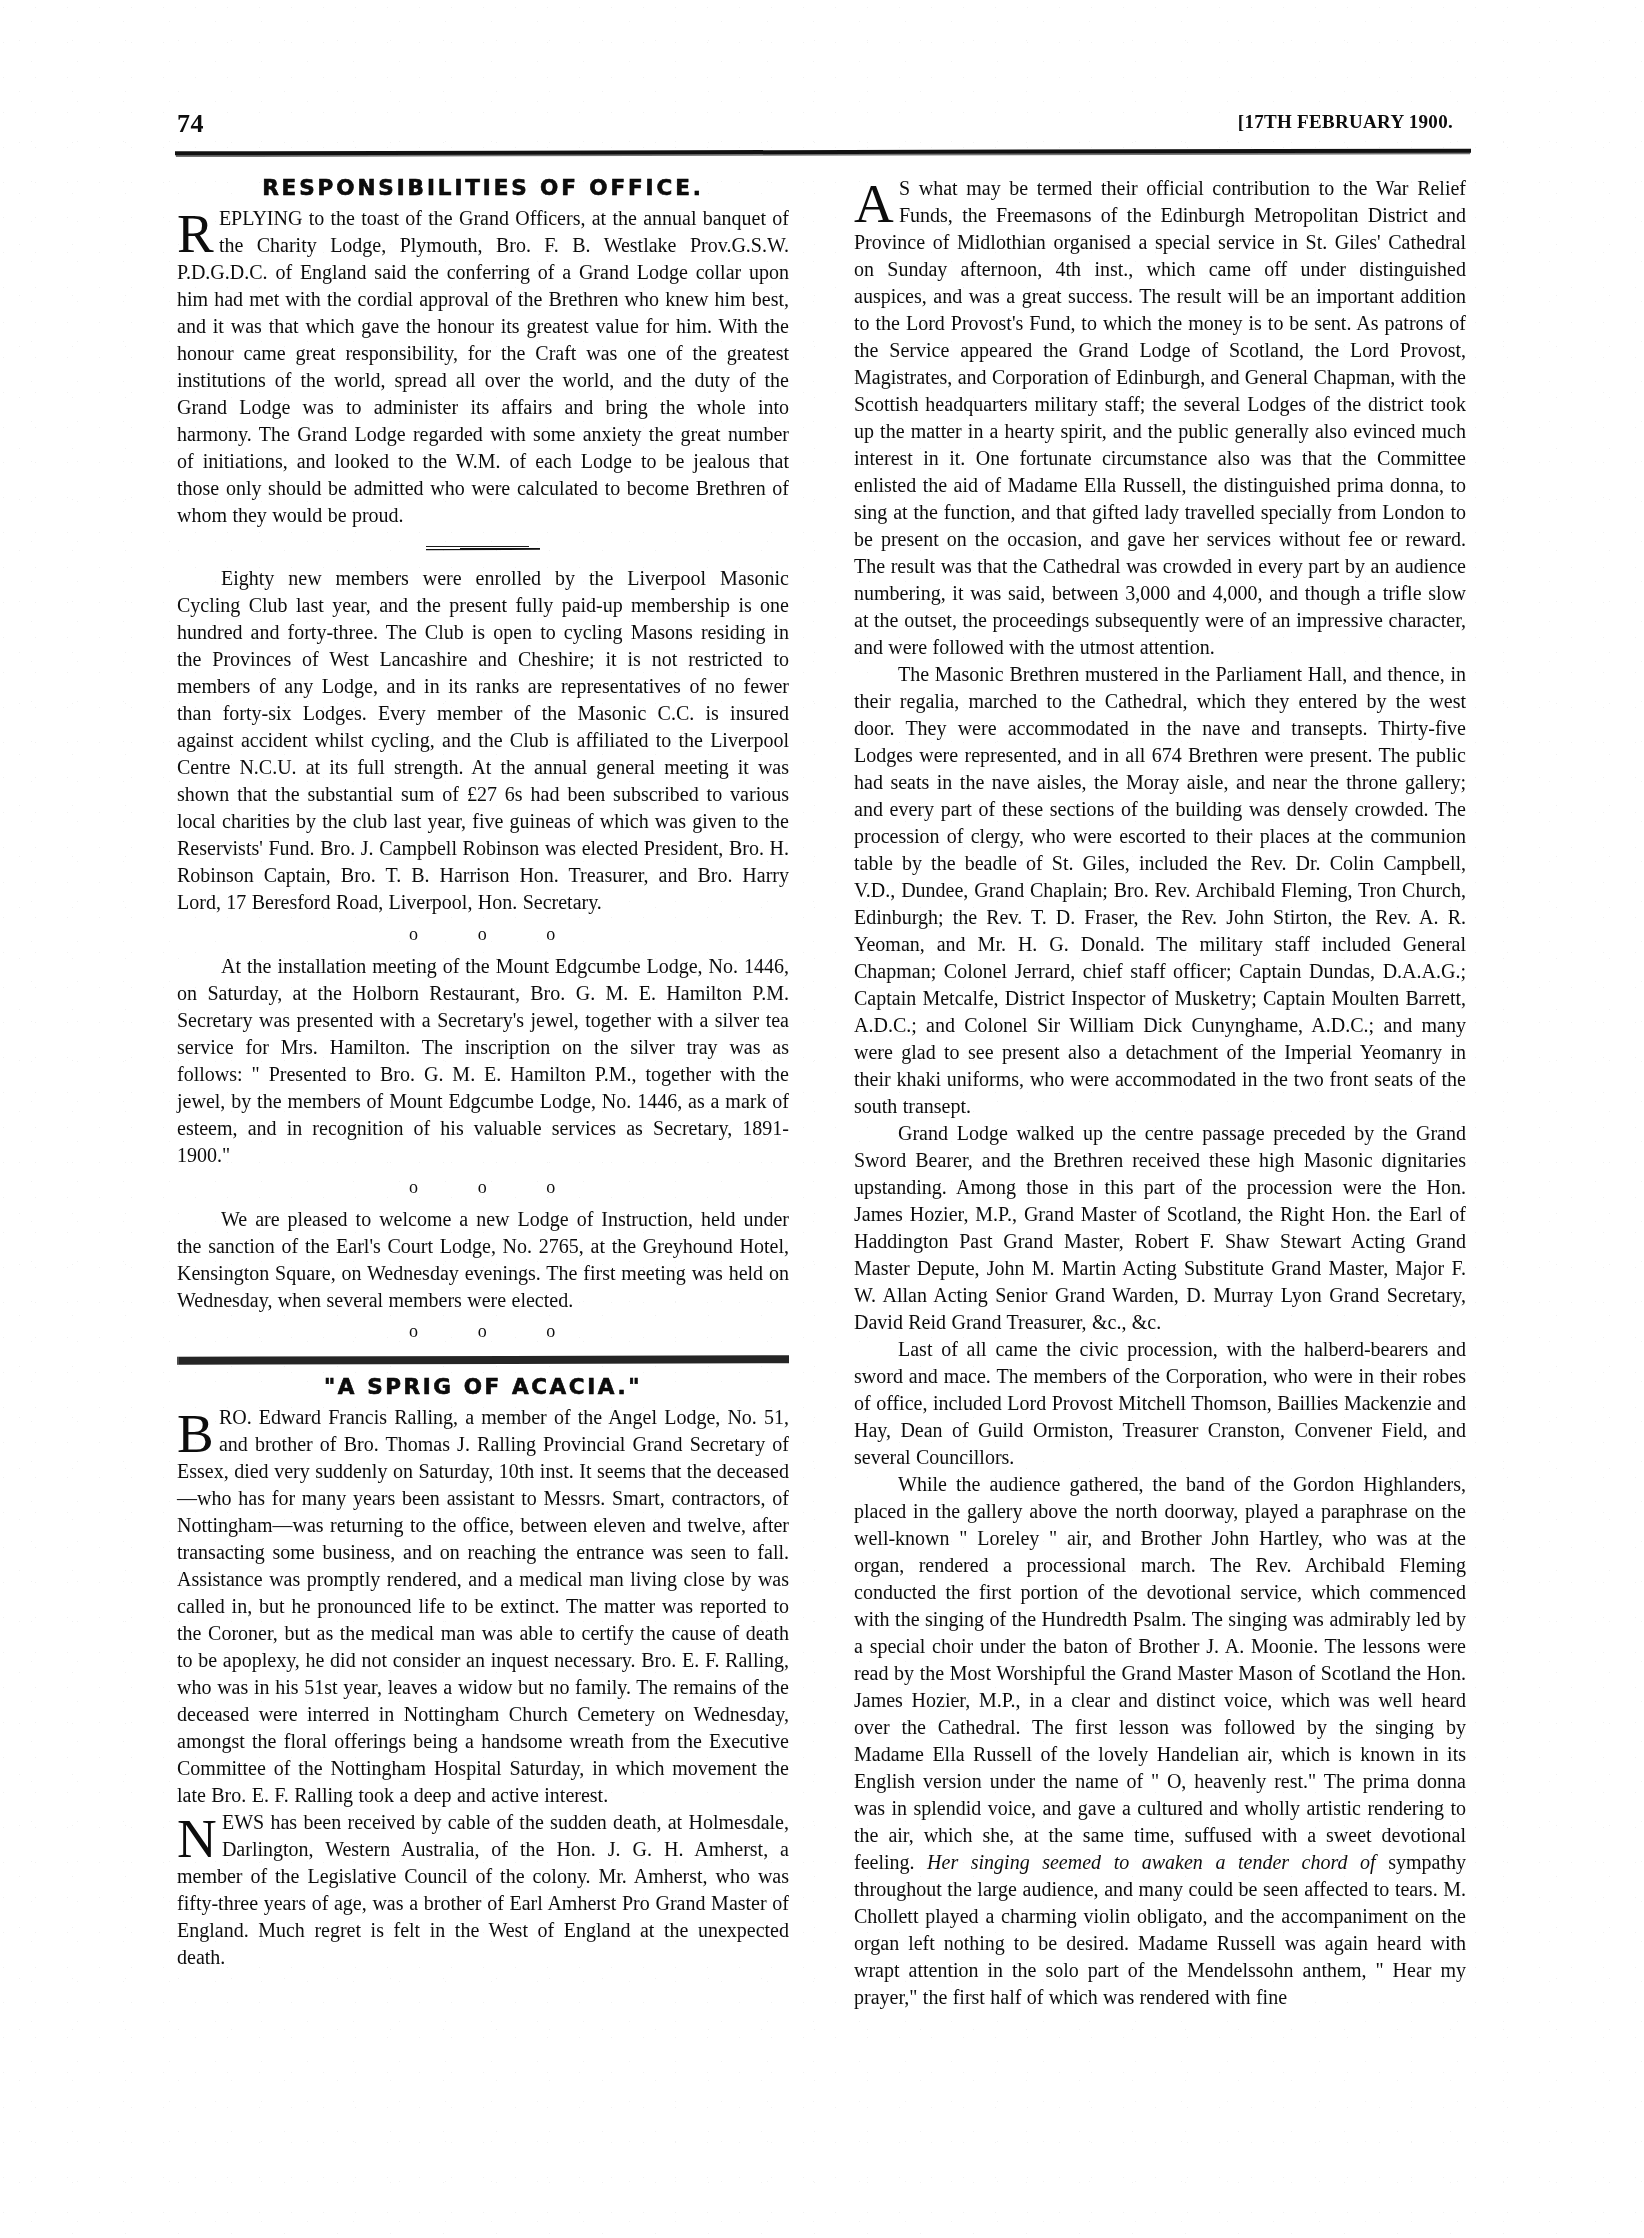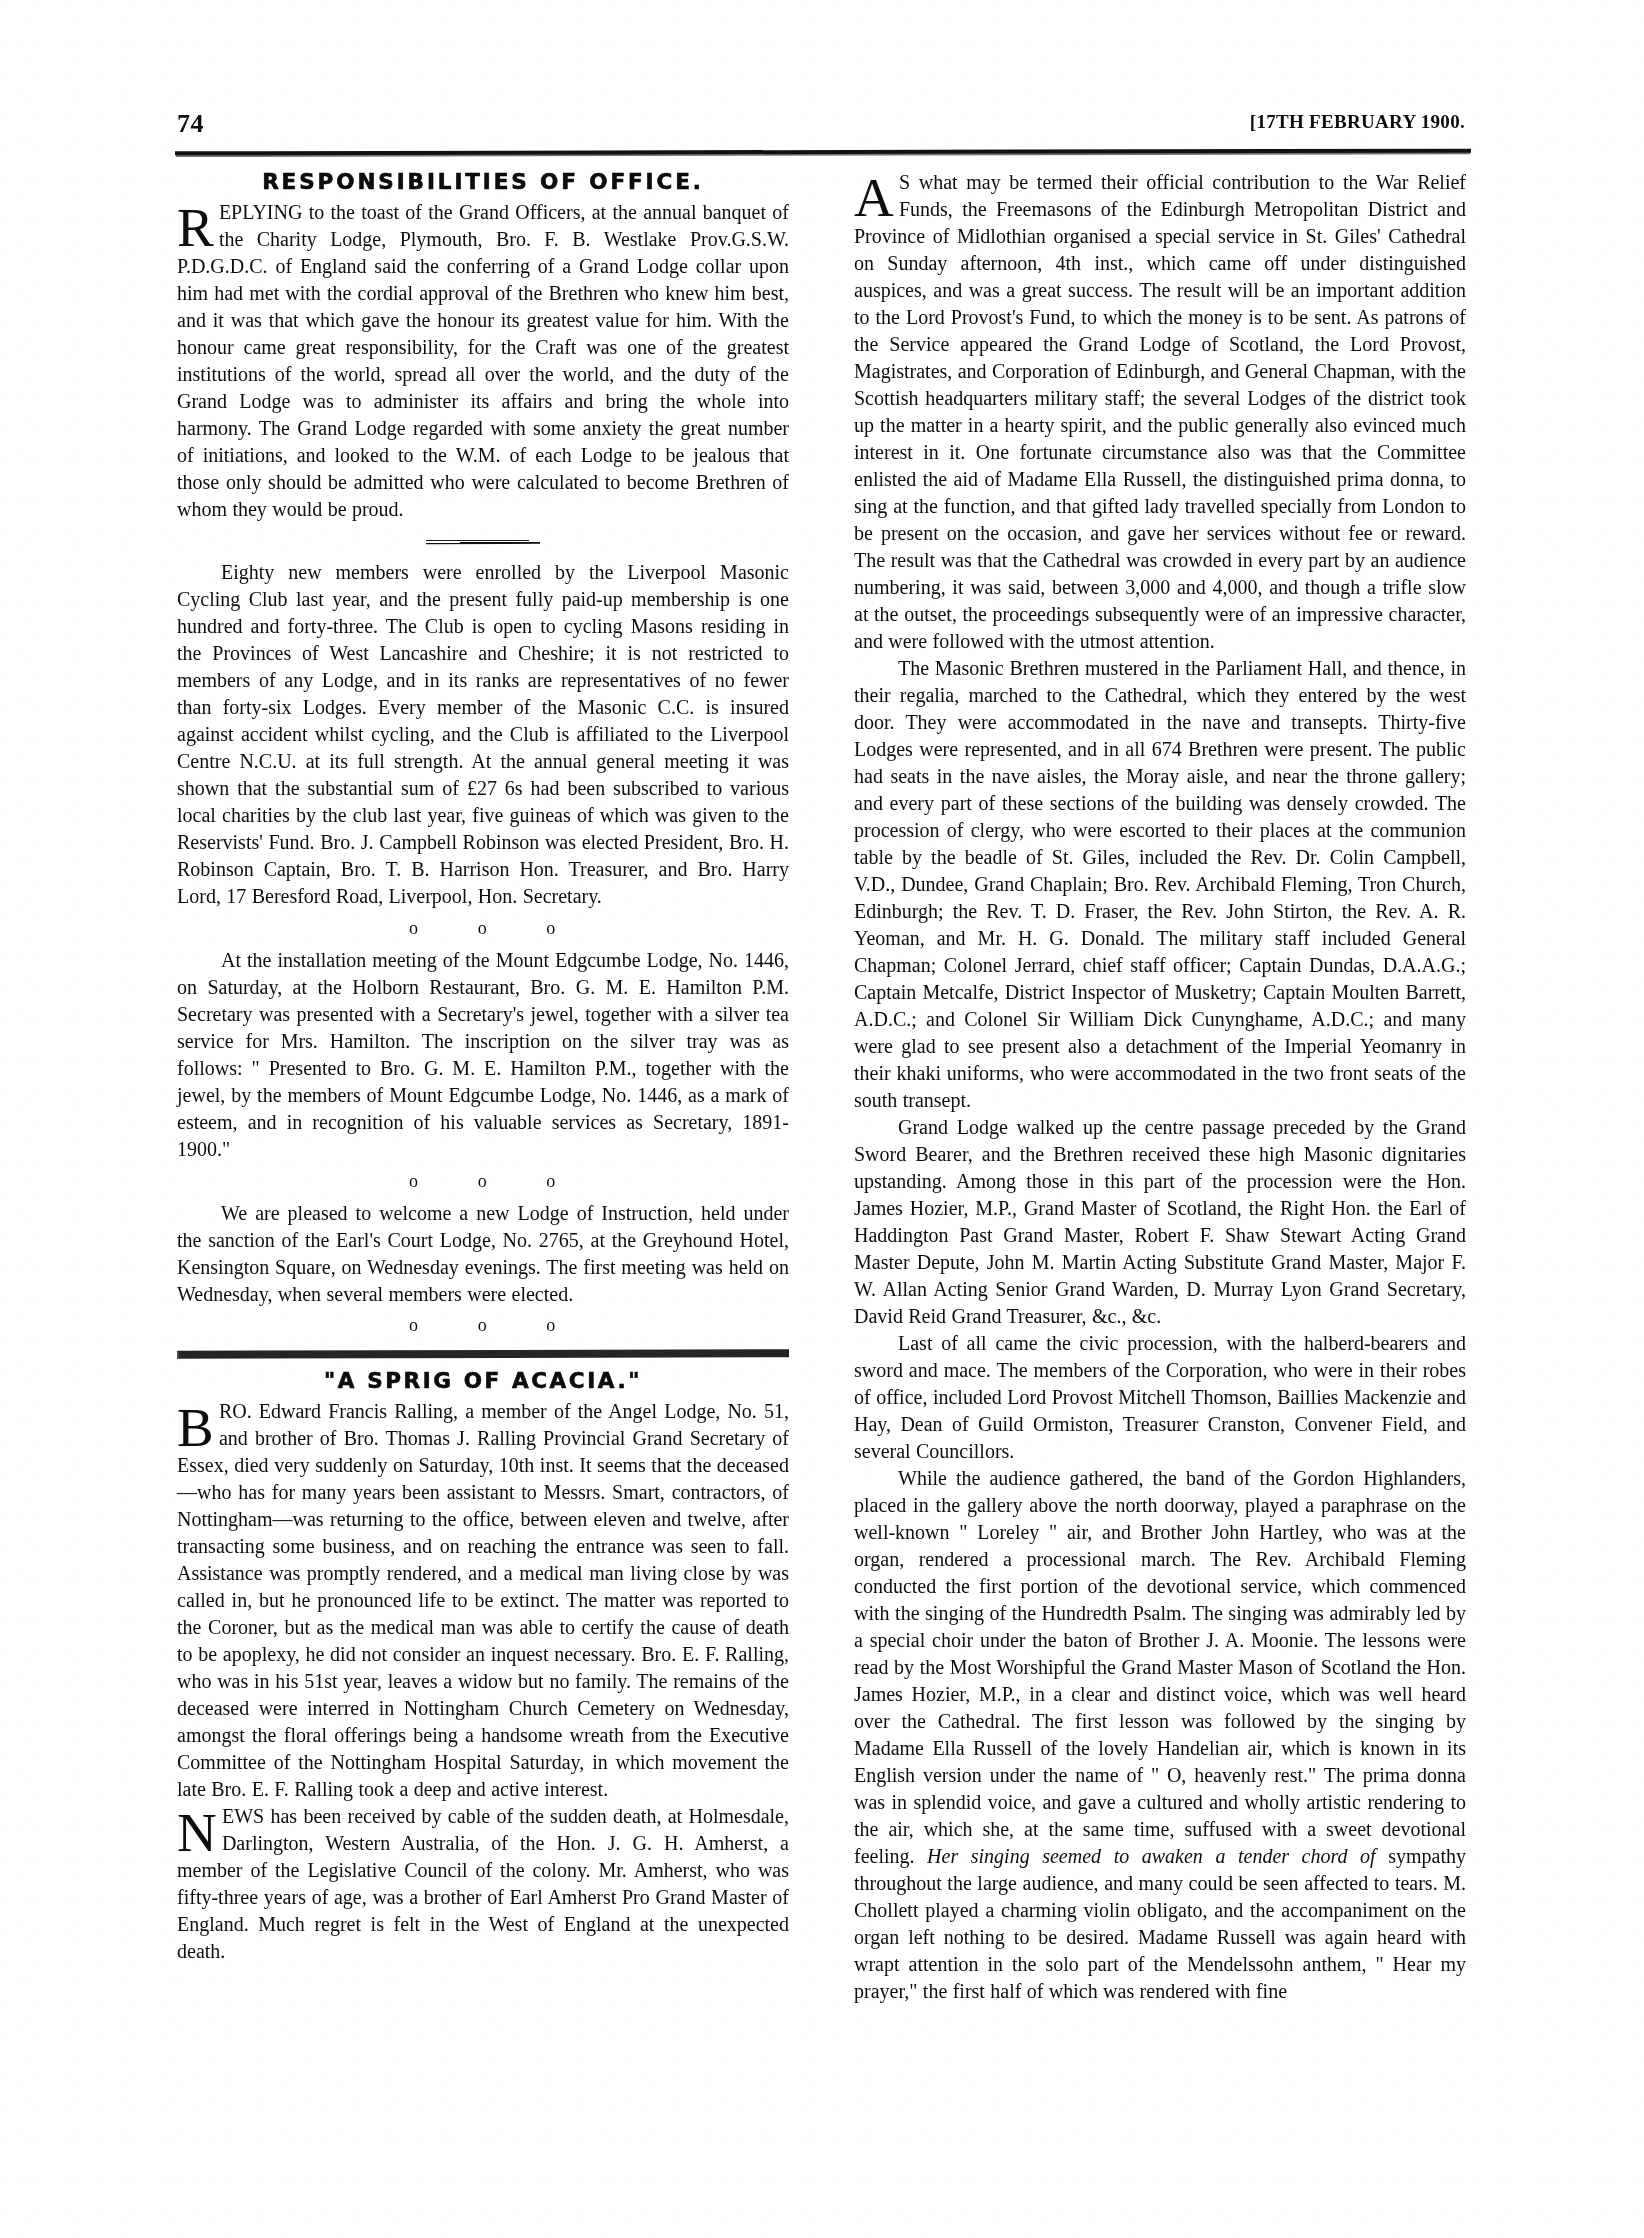--- a/index.html
+++ b/index.html
@@ -44,42 +44,42 @@
     left: 0; right: 0; top: 0;
     text-align: center;
     font-family: "DejaVu Sans", sans-serif;
     font-size: 28px;
     font-weight: 700;
     letter-spacing: 1px;
     -webkit-text-stroke: 0.6px #000;
   }
   .issue-date {
     position: absolute;
-    right: 4px; top: 8.6px;
+    right: 16px; top: 8.6px;
     font-family: "Liberation Serif", serif;
     font-size: 19px;
     font-weight: 600;
     letter-spacing: 0.3px;
     white-space: nowrap;
   }
   .masthead-rule {
     position: absolute;
     left: 175px;
     top: 150px;
     width: 1296px;
     height: 4.3px;
     background: #111;
     transform: rotate(-0.12deg);
     box-shadow: 0 2.6px 0 -0.9px rgba(0,0,0,0.55);
   }
 
   
   .col {
     position: absolute;
-    top: 169px;
+    top: 175px;
     width: 612px;
   }
   .col-left  { left: 177px; }
   .col-right { left: 854px; }
 
   h2.section-head {
     margin: 0 0 5.2px 0;
     text-align: center;
     font-family: "DejaVu Sans", sans-serif;
     font-size: 21.5px;

